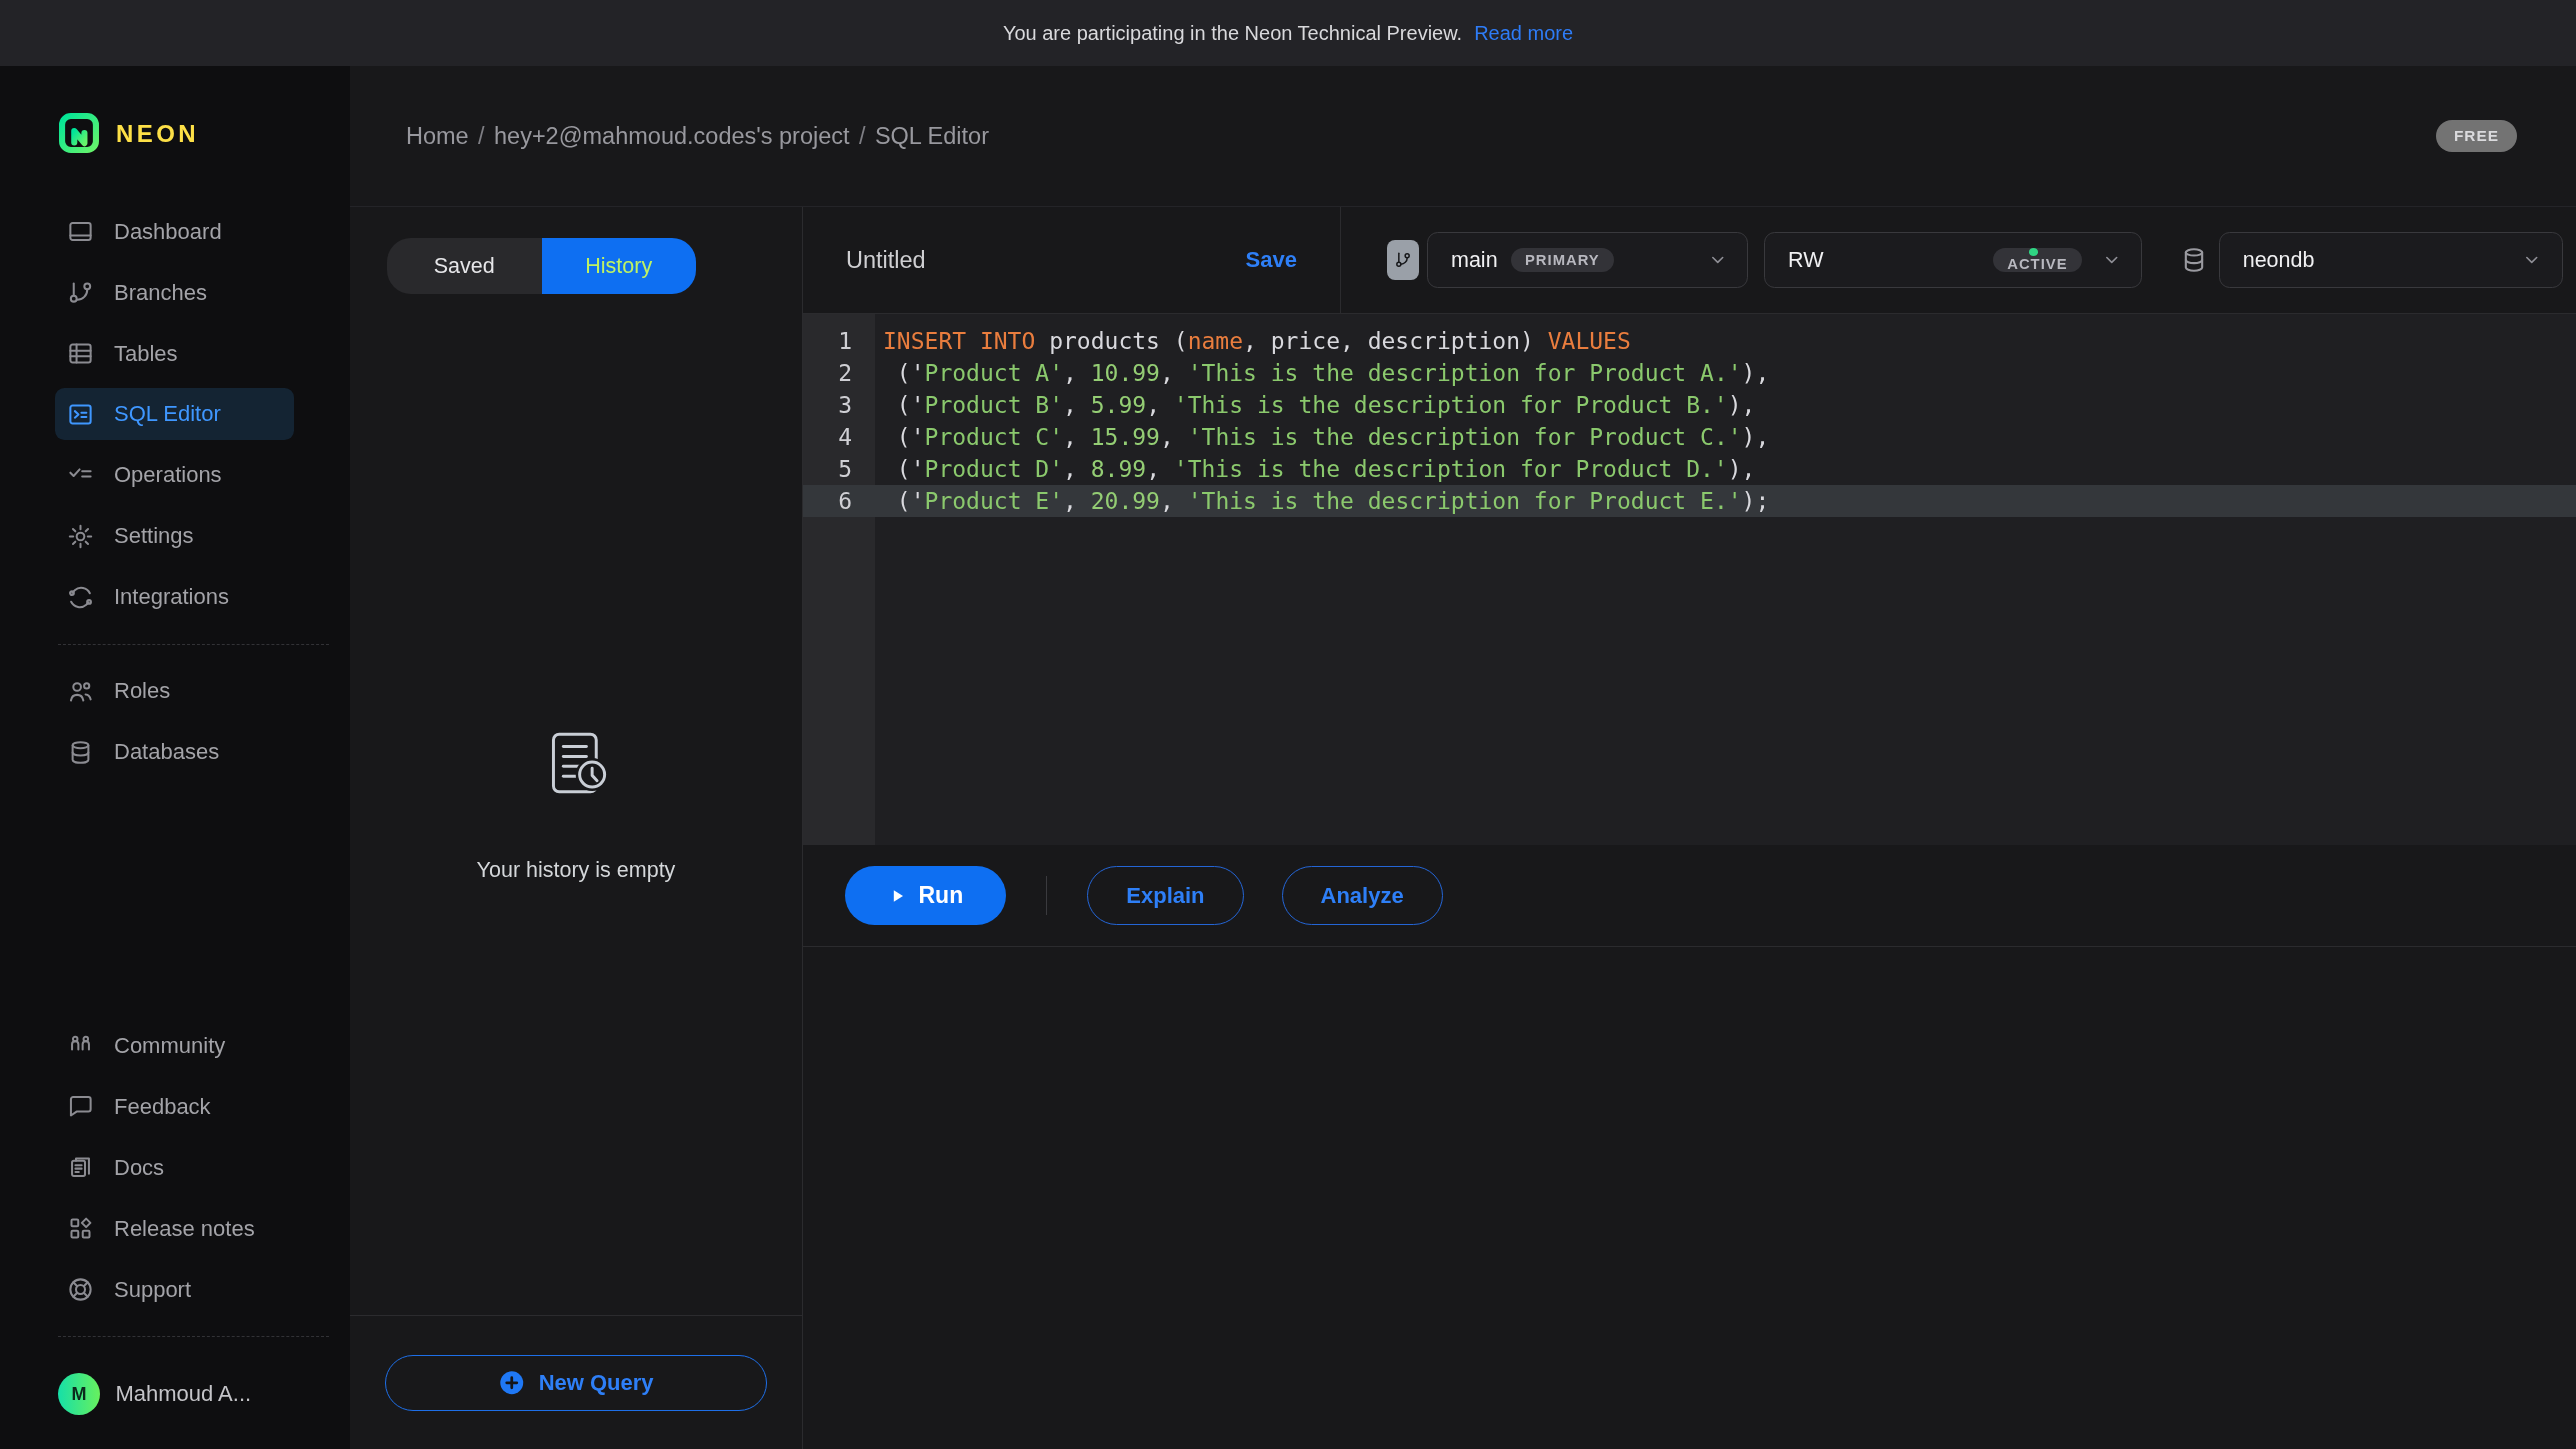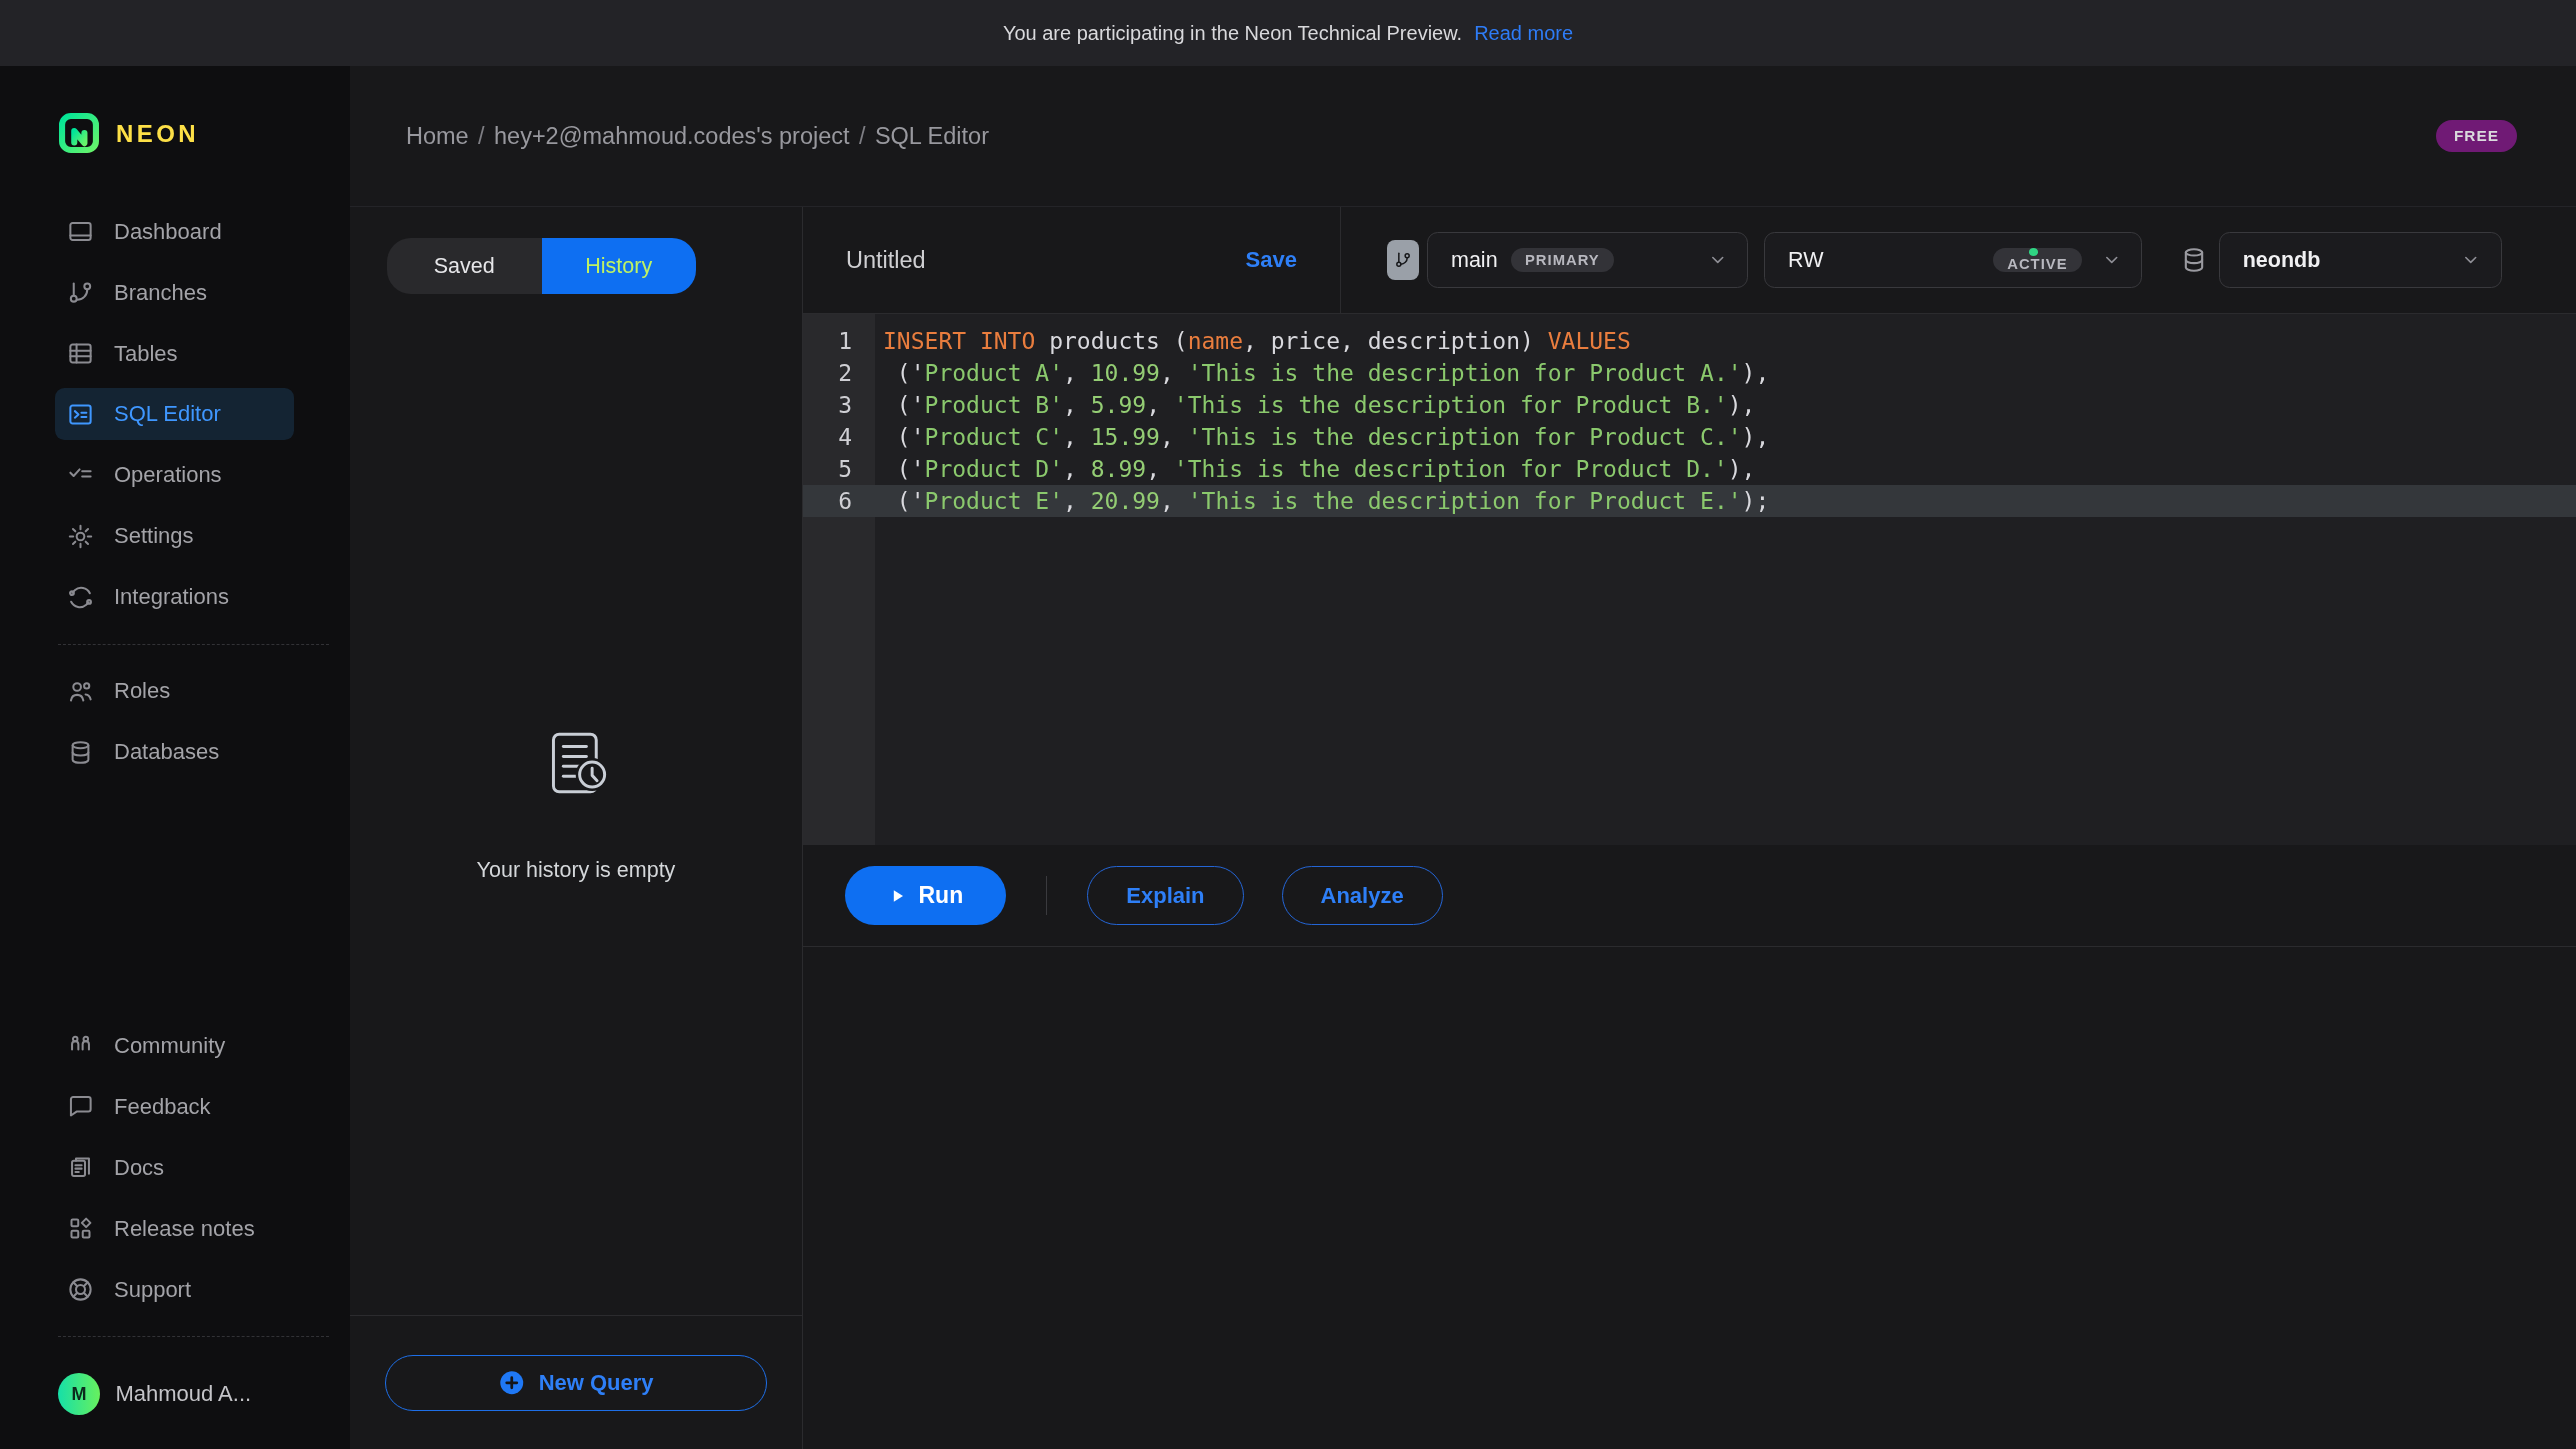--- a/index.html
+++ b/index.html
@@ -32,21 +32,21 @@
             background:linear-gradient(90deg,#16dfa8,#68f05e); color:#0c2a1d;
             display:flex; align-items:center; justify-content:center; font-size:18px; font-weight:bold; }
   .user-name { color:#c4c4c8; font-size:22px; margin-left:15.4px; }
   svg { fill:none; stroke:currentColor; stroke-width:1.8; stroke-linecap:round; stroke-linejoin:round; }
 
   
   .main { flex:1; display:flex; flex-direction:column; background:#18181a; }
   .page-header { height:140px; display:flex; align-items:center; padding:0 59px 0 56px; }
   .breadcrumb { font-size:23.5px; color:#98989e; }
   .breadcrumb .sep { margin:0 9.4px; color:#7e7e84; }
-  .plan-badge { margin-left:auto; background:#701a75; color:#dadadd; font-size:15.4px; font-weight:bold;
+  .plan-badge { margin-left:auto; background:#737373; color:#dadadd; font-size:15.4px; font-weight:bold;
                 letter-spacing:1px; border-radius:17.4px; padding:0 18px; height:32px;
                 display:flex; align-items:center; }
 
   .content-row { flex:1; display:flex; border-top:0.7px solid #242428; min-height:0; }
 
   
   .history-panel { width:453px; border-right:0.7px solid #2b2b2e; display:flex; flex-direction:column; flex-shrink:0; }
   .segmented { display:flex; margin:31px 0 0 37px; width:309px; height:56px; border-radius:24px; overflow:hidden; }
   .segment { flex:1; display:flex; align-items:center; justify-content:center; font-size:21.5px; cursor:pointer; }
   .segment.inactive { background:#29292c; color:#e6e6e9; }
@@ -72,21 +72,21 @@
   .select-box { height:56px; border:1.3px solid #39393d; border-radius:10.7px; display:flex; align-items:center;
                 padding:0 19px 0 23px; cursor:pointer; background:#1b1b1e; }
   .select-box .sel-lbl { color:#f0f0f2; font-size:21.5px; }
   .pill { background:#333338; border-radius:17px; height:24px; display:flex; align-items:center;
           padding:0 14px; font-size:14.8px; font-weight:bold; letter-spacing:1px; color:#b8b8bf; }
   .pill .dot { width:9.4px; height:9.4px; border-radius:50%; background:#2fd583; margin-right:8px; }
   .chev { width:21.5px; height:21.5px; color:#8f8f96; margin-left:auto; display:flex; }
   .sel-main { width:321px; margin-left:8px; }
   .sel-main .pill { margin-left:13.4px; }
   .sel-rw { width:378px; margin-left:16px; }
-  .sel-db { width:283px; margin-left:10.7px;font-weight:bold; }
+  .sel-db { width:344px; margin-left:10.7px; }
   .db-ic { width:28px; height:28px; color:#9a9aa0; margin-left:38px; flex-shrink:0; }
 
   .code-area { height:531px; background:#1f1f22; position:relative; overflow:hidden;
                font-family:"DejaVu Sans Mono","Liberation Mono",monospace; }
   .gutter-bg { position:absolute; left:0; top:0; bottom:0; width:72px; background:#29292c; }
   .code-scroll { position:relative; padding-top:11.4px; }
   .code-row { display:flex; height:32px; line-height:32px; font-size:23px; position:relative; }
   .code-row.active { background:#34373b; }
   .code-row .ln { width:72px; padding-right:23px; text-align:right; color:#cfcfd4; flex-shrink:0; }
   .code-row .code { padding-left:8px; white-space:pre; }

